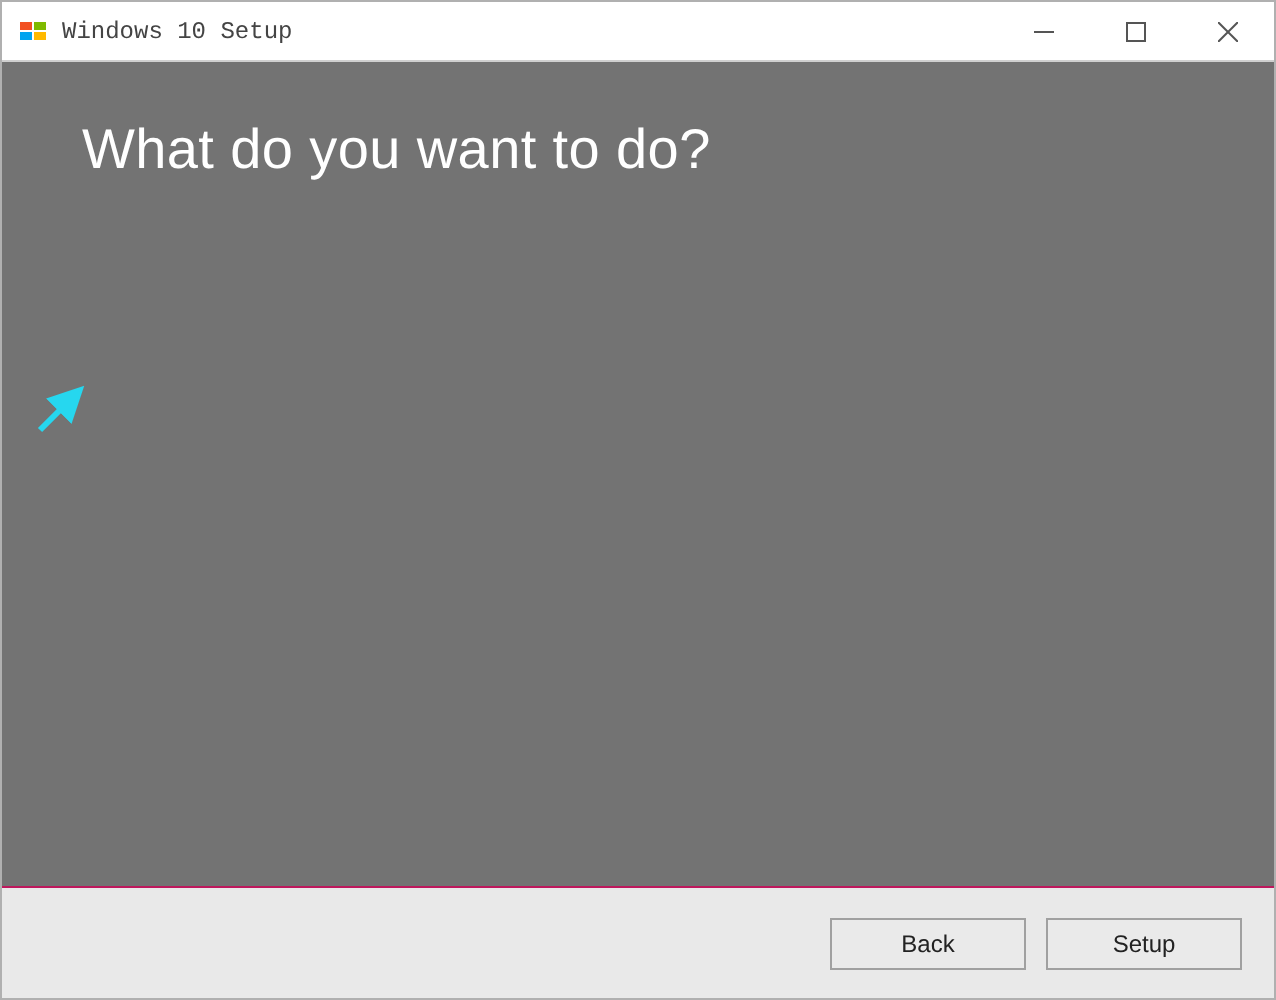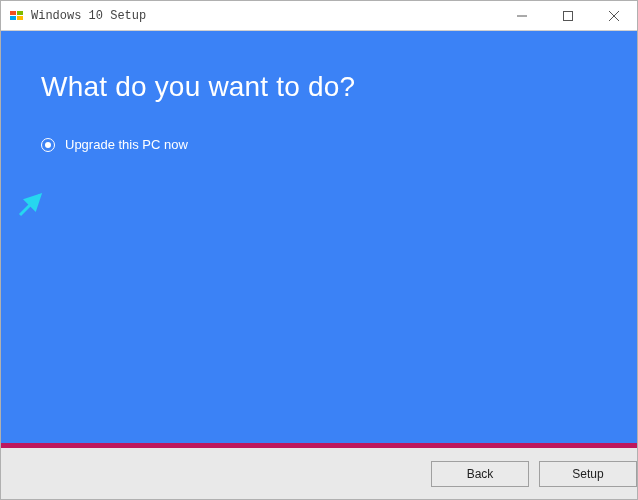--- a/index.html
+++ b/index.html
@@ -3,28 +3,28 @@
 <meta charset="utf-8">
 <style>
   * { box-sizing: border-box; margin: 0; padding: 0; }
   html, body { width: 638px; height: 500px; font-family: "Segoe UI", Arial, sans-serif; background: #fff; }
   .window { width: 638px; height: 500px; display: flex; flex-direction: column; border: 1px solid #b0b0b0; }
   .titlebar { height: 30px; background: #fff; display: flex; align-items: center; border-bottom: 1px solid #d0d0d0; position: relative; }
   .titlebar .app-icon { width: 16px; height: 16px; margin-left: 8px; margin-right: 6px; display: flex; align-items: center; justify-content: center; }
   .titlebar .title { font-size: 12px; color: #444; font-family: Liberation Mono, monospace; }
   .titlebar .controls { position: absolute; right: 0; top: 0; height: 30px; display: flex; }
   .titlebar .ctrl { width: 46px; height: 30px; display: flex; align-items: center; justify-content: center; color: #666; }
-  .content { flex: 1; background: #3b82f6; position: relative; color: #fff; padding: 40px 40px 0 40px; }
+  .content { flex: 1; background: #737373; position: relative; color: #fff; padding: 28px 40px 0 40px; }
   .heading { font-size: 28px; font-weight: 300; color: #fff; margin-bottom: 34px; letter-spacing: 0.2px; }
   .options { display: flex; flex-direction: column; gap: 18px; }
   .option { display: flex; align-items: center; gap: 10px; cursor: default; }
   .radio-outer { width: 14px; height: 14px; border: 1.5px solid #fff; border-radius: 50%; display: flex; align-items: center; justify-content: center; flex-shrink: 0; }
   .radio-inner { width: 6px; height: 6px; border-radius: 50%; background: #fff; }
   .option-label { font-size: 13px; color: #fff; white-space: nowrap; }
-  .footer { height: 56px; background: #e9e9e9; display: flex; align-items: center; justify-content: flex-end; gap: 10px; border-top: 5px solid #be185d; }
+  .footer { height: 56px; background: #e9e9e9; display: flex; align-items: center; justify-content: flex-end; padding-right: 16px; gap: 10px; border-top: 1px solid #be185d; }
   .btn { width: 98px; height: 26px; background: #eaeaea; border: 1px solid #a0a0a0; font-size: 12px; color: #222; display: flex; align-items: center; justify-content: center; cursor: pointer; }
   .annotation-arrow { position: absolute; left: 15px; top: 156px; pointer-events: none; }
 </style>
 </head>
 <body>
 
 <div class="window">
 
   <div class="titlebar">
     <span class="app-icon">
@@ -53,26 +53,20 @@
             <line x1="10" y1="0" x2="0" y2="10" stroke="#555" stroke-width="1"></line>
           </svg>
       </div>
     </div>
   </div>
 
   <div class="content">
     <h1 class="heading">What do you want to do?</h1>
 
     <div class="options">
-      <label class="option">
-        <span class="radio-outer">
-            <span class="radio-inner"></span>
-          </span>
-        <span class="option-label">Upgrade this PC now</span>
-      </label>
     </div>
 
     <svg class="annotation-arrow" width="32" height="32" viewBox="0 0 32 32">
       <defs>
         <marker id="ah" markerWidth="6" markerHeight="6" refX="5" refY="3" orient="auto">
           <path d="M0,0 L6,3 L0,6 Z" fill="#26d7ef"></path>
         </marker>
       </defs>
       <line x1="4" y1="28" x2="24" y2="8" stroke="#26d7ef" stroke-width="3" marker-end="url(#ah)"></line>
     </svg>

